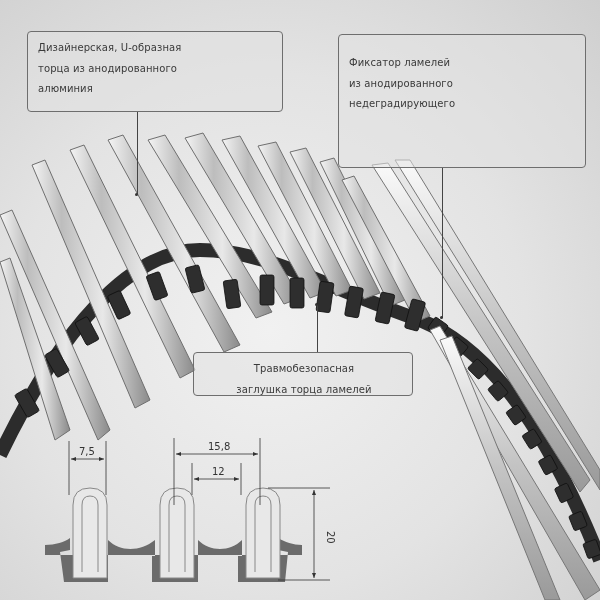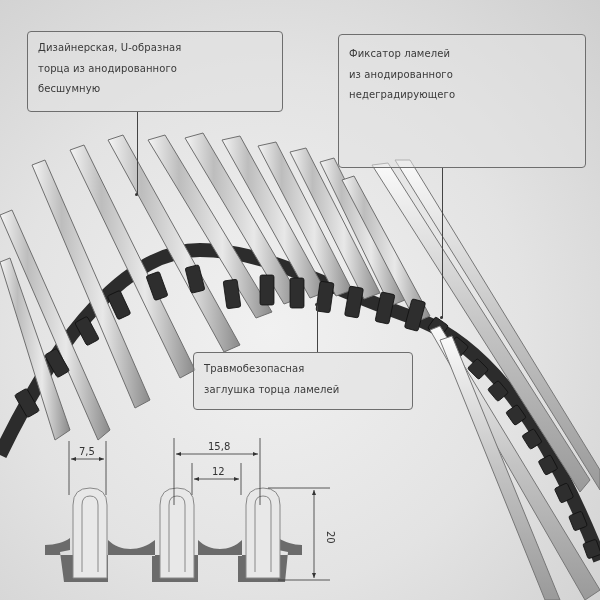--- a/index.html
+++ b/index.html
@@ -82,34 +82,34 @@
       <polygon points="395,160 410,160 600,470 600,490" fill="url(#alu2)"></polygon>
       <polygon points="372,165 388,163 590,480 580,492" fill="url(#alu2)"></polygon>
       <polygon points="430,330 440,326 600,590 585,600" fill="url(#alu2)"></polygon>
       <polygon points="440,340 452,336 560,600 545,600" fill="url(#alu2)"></polygon>
     </g>
   </svg>
 
   <div class="callout" style="left:27px;top:31px;width:256px;height:81px;">
     <div>Дизайнерская, U-образная</div>
     <div>торца из анодированного</div>
-    <div>бесшумную</div>
+    <div>алюминия</div>
   </div>
   <div class="leader" style="left:137px;top:112px;height:82px;"></div>
   <div class="dot" style="left:135px;top:193px;"></div>
 
-  <div class="callout" style="left:338px;top:34px;width:248px;height:134px;padding-top:9px;">
+  <div class="callout" style="left:338px;top:34px;width:248px;height:134px;padding-top:18px;">
     <div>Фиксатор ламелей</div>
     <div>из анодированного</div>
     <div>недеградирующего</div>
   </div>
   <div class="leader" style="left:442px;top:168px;height:150px;"></div>
   <div class="dot" style="left:440px;top:316px;"></div>
 
-  <div class="callout" style="left:193px;top:352px;width:220px;height:58px;">
+  <div class="callout" style="left:193px;top:352px;width:220px;height:44px;text-align:center;">
     <div>Травмобезопасная</div>
     <div>заглушка торца ламелей</div>
   </div>
   <div class="leader" style="left:317px;top:305px;height:47px;"></div>
   <div class="dot" style="left:315px;top:303px;"></div>
 
   <svg width="600" height="600" style="position:absolute;left:0;top:0">
     <g fill="#6b6b6b">
       <path d="M45,545 C55,545 65,542 70,538 L70,550 L60,552 L64,582 L108,582 L108,538 L108,540 C120,552 140,552 155,540 L155,582 L198,582 L198,540 C210,552 230,552 242,540 L242,582 L285,582 L288,552 L278,550 L278,538 C285,542 293,545 302,545 L302,555 L45,555 Z"></path>
       <rect x="64" y="556" width="44" height="26"></rect>

